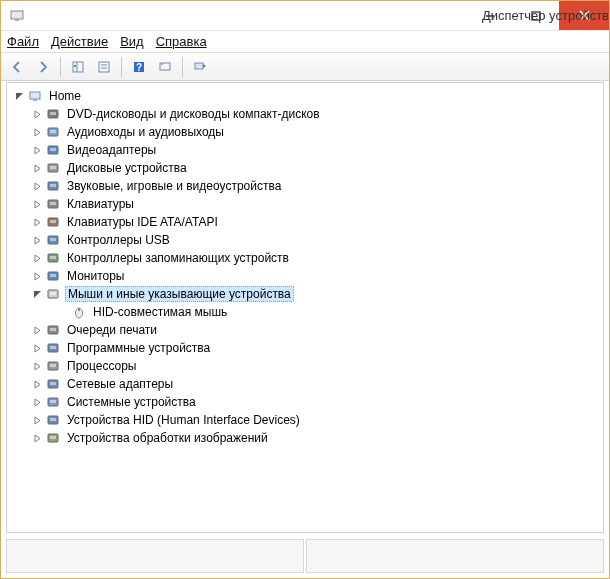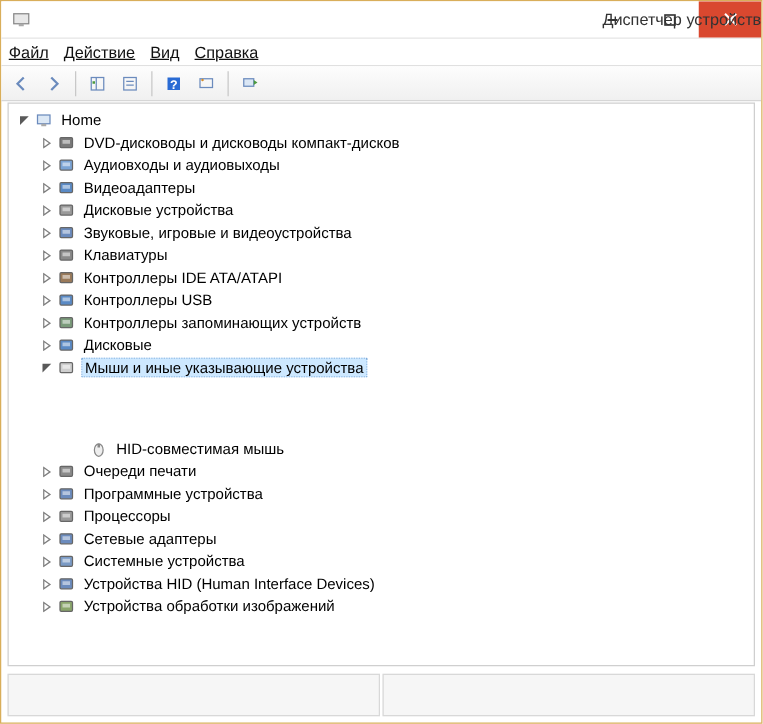--- a/index.html
+++ b/index.html
@@ -114,21 +114,21 @@
   margin-right: 4px;
 }
 .lbl { padding: 0 2px; }
 .lbl.selected {
   background: #cde8ff;
   border: 1px dotted #7aa7d8;
   border-radius: 1px;
 }
 .indent0 { padding-left: 6px; }
 .indent1 { padding-left: 24px; }
-.indent2 { padding-left: 50px; margin-top: 47px; }
+.indent2 { padding-left: 50px; }
 .statusbar {
   position: absolute;
   left: 6px; right: 6px; bottom: 6px;
   height: 34px;
   display: flex;
 }
 .statuscell {
   flex: 1;
   border: 1px solid #d8d8d8;
   background: #f6f6f6;
@@ -327,21 +327,21 @@
           <svg width="9" height="9">
             <path d="M2 1 L7 4.5 L2 8 Z" fill="none" stroke="#808080"></path>
           </svg>
         </span>
         <span class="ico">
           <svg width="14" height="14">
             <rect x="2" y="3" width="10" height="8" rx="1" fill="#9a7a5a" stroke="#666"></rect>
             <rect x="4" y="5" width="6" height="3" fill="#fff" opacity="0.5"></rect>
           </svg>
         </span>
-        <span class="lbl">Контроллеры IDE ATA/ATAPI</span>
+        <span class="lbl">Клавиатуры IDE ATA/ATAPI</span>
       </div>
       <div class="node indent1">
         <span class="arrow">
           <svg width="9" height="9">
             <path d="M2 1 L7 4.5 L2 8 Z" fill="none" stroke="#808080"></path>
           </svg>
         </span>
         <span class="ico">
           <svg width="14" height="14">
             <rect x="2" y="3" width="10" height="8" rx="1" fill="#5a8ac5" stroke="#666"></rect>
@@ -369,21 +369,21 @@
           <svg width="9" height="9">
             <path d="M2 1 L7 4.5 L2 8 Z" fill="none" stroke="#808080"></path>
           </svg>
         </span>
         <span class="ico">
           <svg width="14" height="14">
             <rect x="2" y="3" width="10" height="8" rx="1" fill="#5a8ac5" stroke="#666"></rect>
             <rect x="4" y="5" width="6" height="3" fill="#fff" opacity="0.5"></rect>
           </svg>
         </span>
-        <span class="lbl">Дисковые</span>
+        <span class="lbl">Мониторы</span>
       </div>
       <div class="node indent1">
         <span class="arrow">
           <svg width="9" height="9">
             <path d="M1 1 L8 1 L1 8 Z" fill="#595959"></path>
           </svg>
         </span>
         <span class="ico">
           <svg width="14" height="14">
             <rect x="2" y="3" width="10" height="8" rx="1" fill="#cfcfcf" stroke="#666"></rect>

